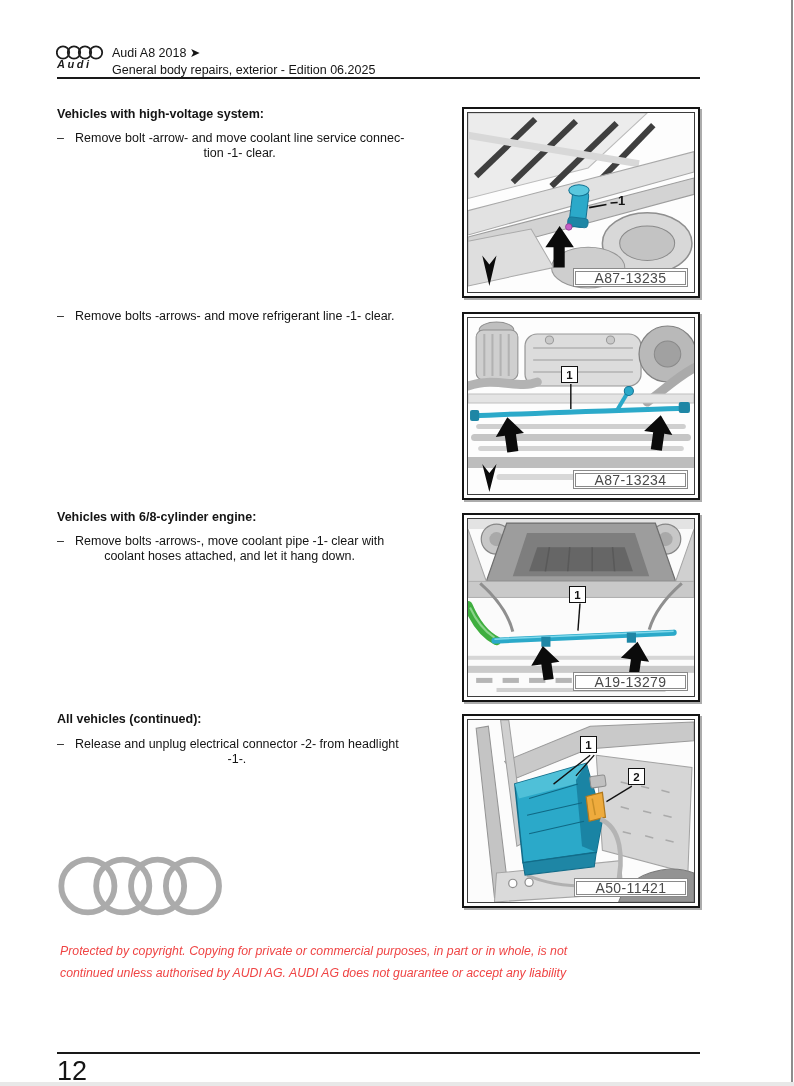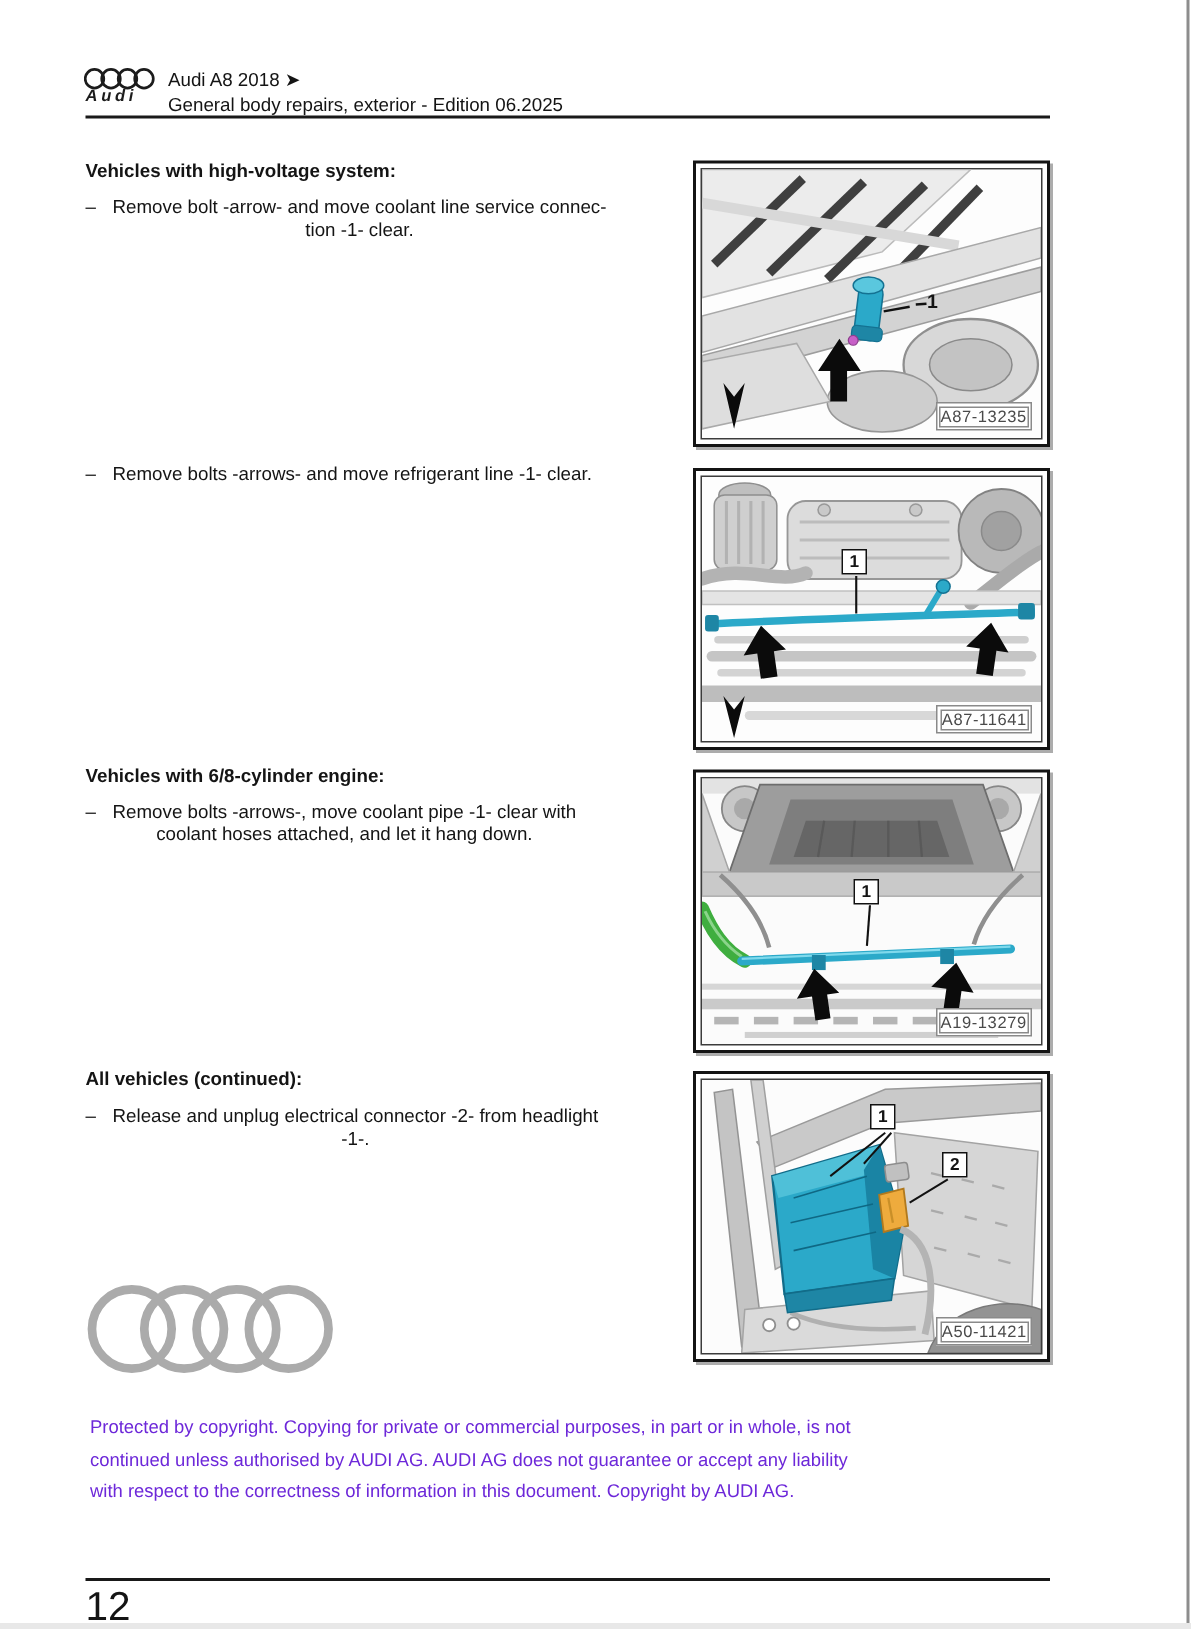--- a/index.html
+++ b/index.html
@@ -25,26 +25,26 @@
   .fig{position:absolute;left:462px;width:238px;border:2px solid #141414;background:#fff;
        box-shadow:2px 2px 0 rgba(70,70,70,.45);box-sizing:border-box;}
   .fig-inner{position:absolute;inset:3px;border:1px solid #3c3c3c;overflow:hidden;background:#fff;}
   .figsvg{position:absolute;inset:0;width:100%;height:100%;}
   #fig1{top:107px;height:191px;} #fig2{top:312px;height:188px;}
   #fig3{top:513px;height:189px;} #fig4{top:714px;height:194px;}
   .co{position:absolute;width:17px;height:17px;background:#fff;border:1.5px solid #111;
       font-weight:bold;font-size:11.5px;line-height:17px;text-align:center;box-sizing:border-box;}
   .co-plain{position:absolute;font-weight:bold;font-size:13px;}
   .plate{position:absolute;right:6px;bottom:5px;border:1px solid #8a8a8a;padding:1.5px;background:#fff;}
-  .plate span{display:block;border:1px solid #8a8a8a;font-size:11px;letter-spacing:.4px;
-      color:#4a4a4a;padding:1px 0;line-height:10px;}
+  .plate span{display:block;border:1px solid #8a8a8a;font-size:14px;letter-spacing:.4px;
+      color:#4a4a4a;padding:1px 18px;line-height:10px;}
 
   
   .watermark{position:absolute;left:58px;top:853px;}
-  .copyright{position:absolute;left:60px;top:941px;font-size:12.3px;line-height:21.5px;color:#6d28d9;}
+  .copyright{position:absolute;left:60px;top:941px;font-size:12.3px;line-height:21.5px;color:#ef4444;font-style:italic;}
   .pagenum{position:absolute;left:57px;top:1056px;font-size:27px;}
   .foot-cap{position:absolute;left:98px;top:1092px;font-size:17px;margin-top:21px;}
   .edge-right{position:absolute;left:791px;top:0;width:2px;height:1086px;background:#8d8d8d;}
   .edge-bottom{position:absolute;left:0;top:1082px;width:794px;height:4px;background:#e8e8e8;}
 </style>
 </head>
 <body>
 
 <div class="page">
 
@@ -161,21 +161,21 @@
         <rect x="207" y="84" width="11" height="11" rx="2" fill="#1e86a5"></rect>
         <path d="M146,93 L156,76" stroke="#2ba9c9" stroke-width="4"></path>
         <circle cx="158" cy="73" r="4.5" fill="#2ba9c9" stroke="#147292" stroke-width="1"></circle>
         <line x1="101" y1="66" x2="101" y2="91" stroke="#111111" stroke-width="1.4"></line>
         <polygon points="36,134 47,134 47,117 55,117 41,99 27,117 36,117" fill="#0b0b0b" transform="rotate(-8 41 116)"></polygon>
         <polygon points="182,132 193,132 193,115 201,115 187,97 173,115 182,115" fill="#0b0b0b" transform="rotate(8 187 114)"></polygon>
         <polygon points="14,146 21,155 28,146 21,174" fill="#0b0b0b"></polygon>
       </svg>
       <span class="co" style="left:93px;top:48px;">1</span>
       <span class="plate">
-          <span>A87-11641</span>
+          <span>A87-13234</span>
         </span>
     </div>
   </div>
 
   <div class="fig" id="fig3">
     <div class="fig-inner">
       <svg class="figsvg" viewBox="0 0 222 176" preserveAspectRatio="none">
         <rect width="222" height="176" fill="#fbfbfb"></rect>
         <rect x="0" y="0" width="222" height="10" fill="#e3e3e3"></rect>
         <circle cx="28" cy="20" r="15" fill="#c7c7c7" stroke="#878787" stroke-width="1.2"></circle>
@@ -280,21 +280,20 @@
       <circle cx="36" cy="40" r="32"></circle>
         <circle cx="78" cy="40" r="32"></circle>
       <circle cx="120" cy="40" r="32"></circle>
         <circle cx="162" cy="40" r="32"></circle>
     </g>
   </svg>
 
   <div class="copyright">
     <div>Protected by copyright. Copying for private or commercial purposes, in part or in whole, is not</div>
     <div>continued unless authorised by AUDI AG. AUDI AG does not guarantee or accept any liability</div>
-    <div>with respect to the correctness of information in this document. Copyright by AUDI AG.</div>
   </div>
 
   <div class="rule" id="rule-bottom"></div>
   <div class="pagenum">12</div>
   <div class="foot-cap">Rep. gr.50 - Body - front</div>
 
   <div class="edge-right"></div>
   <div class="edge-bottom"></div>
 </div>
 

